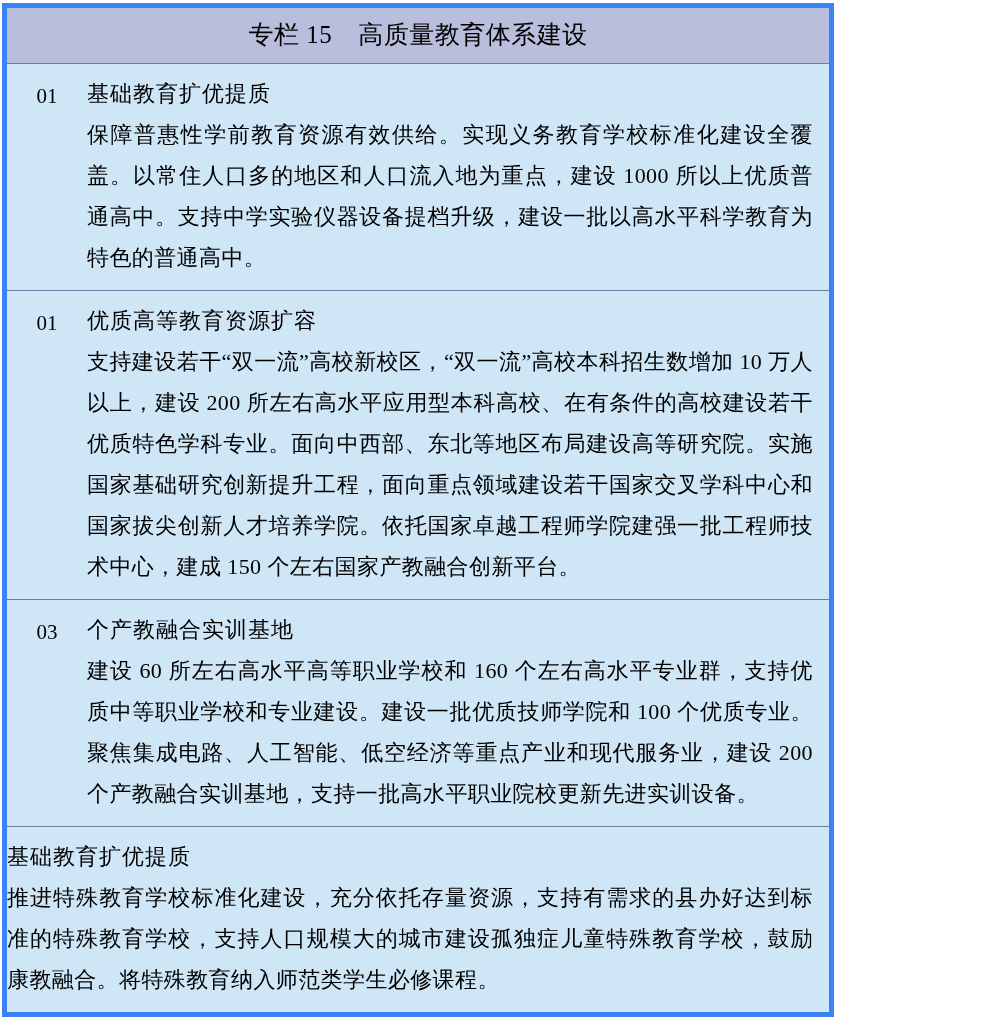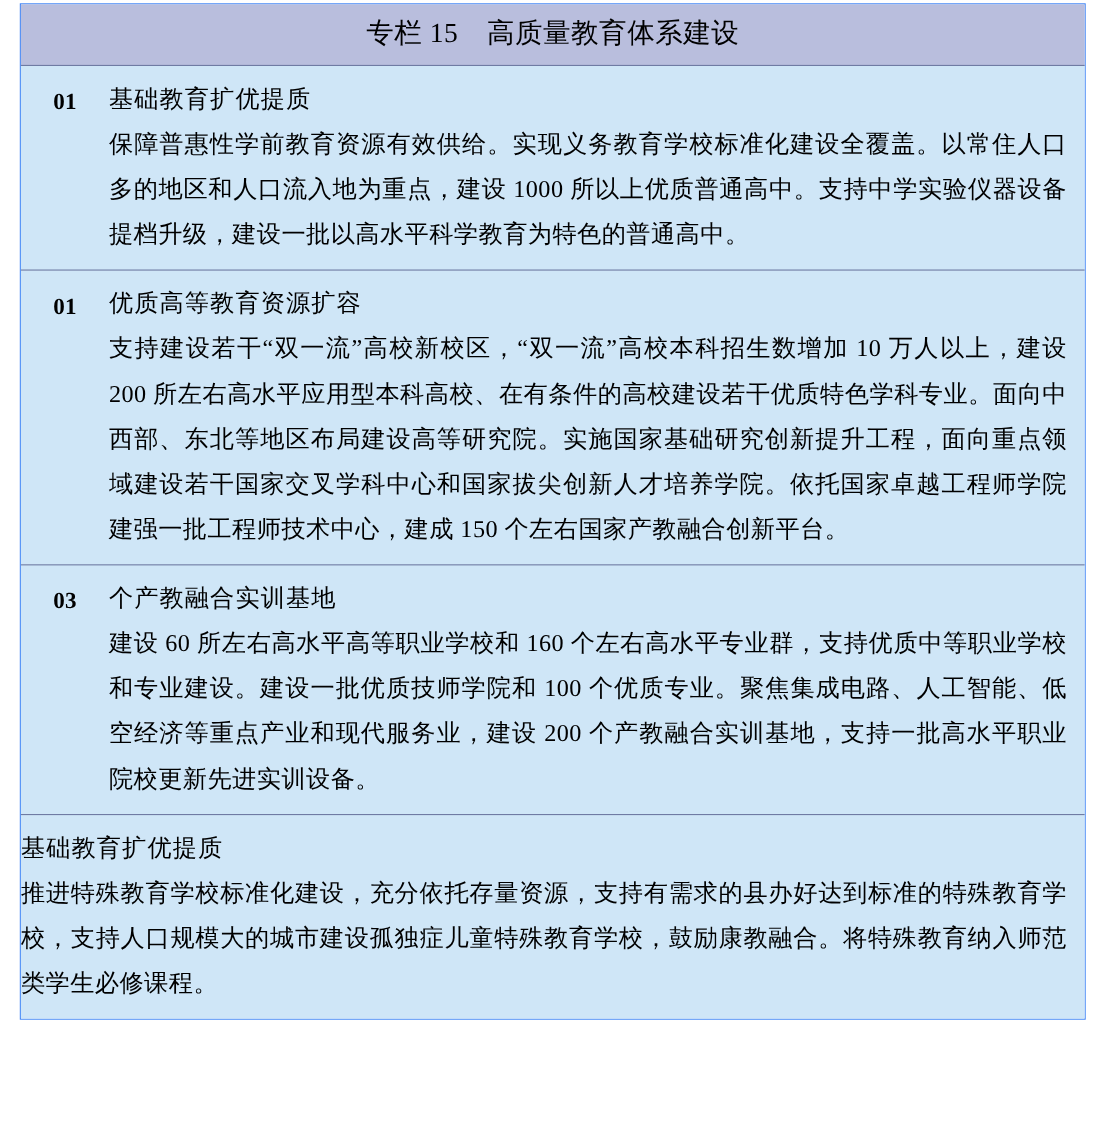--- a/index.html
+++ b/index.html
@@ -8,25 +8,25 @@
     background: #ffffff;
   }
   body {
     width: 1003px;
     height: 1020px;
     font-family: "Liberation Serif", "DejaVu Serif", serif;
     color: #000000;
   }
   .box {
     position: absolute;
-    left: 18px;
+    left: 2px;
     top: 3px;
-    width: 969px;
+    width: 832px;
     box-sizing: border-box;
-    border: 1px solid #3b82f6;
+    border: 5px solid #3b82f6;
   }
   .box-header {
     background: #b9bedd;
     border-bottom: 1px solid #6f7ba3;
     text-align: center;
     font-size: 25px;
     line-height: 1.5;
     padding: 8px 0 9px 0;
     letter-spacing: 0.5px;
     font-weight: normal;
@@ -49,21 +49,20 @@
   .item:last-child {
     border-bottom: none;
   }
   .item-num {
     width: 80px;
     flex: 0 0 80px;
     text-align: center;
     font-size: 21px;
     line-height: 40px;
     padding-top: 2px;
-    font-weight: bold;
   }
   .item-body {
     flex: 1 1 auto;
     padding-right: 16px;
   }
   .item-title {
     font-size: 22px;
     line-height: 40px;
     font-weight: normal;
     letter-spacing: 1px;

